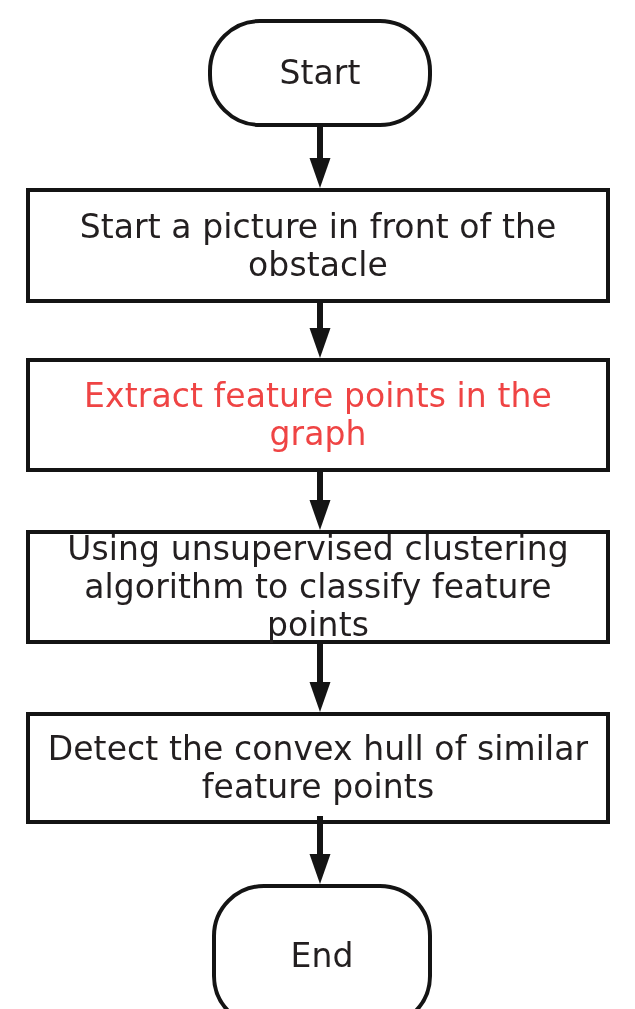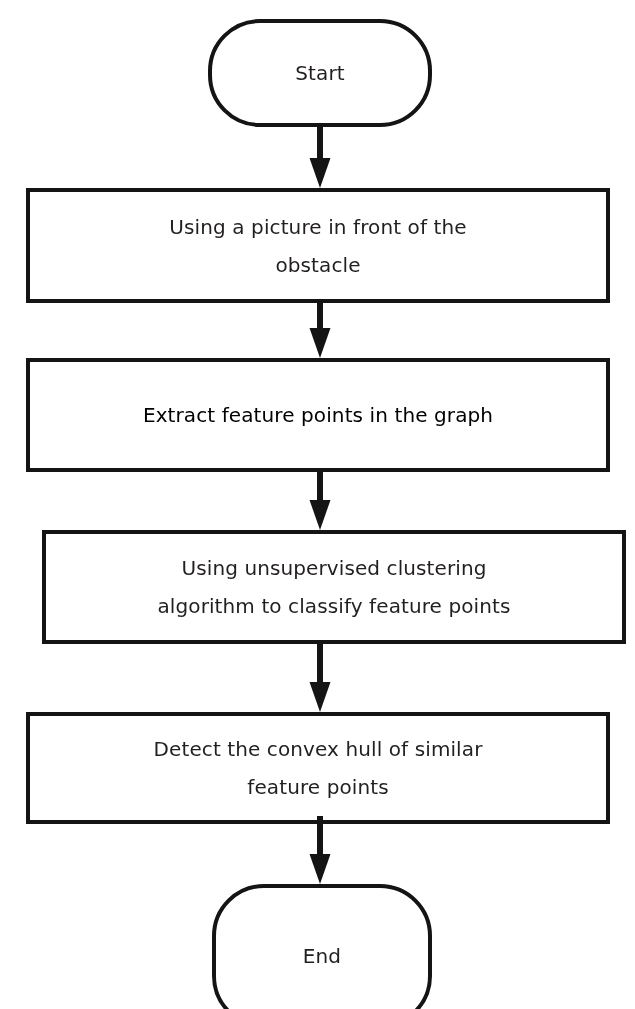--- a/index.html
+++ b/index.html
@@ -22,21 +22,21 @@
     position: absolute;
     box-sizing: border-box;
     background: #ffffff;
     display: flex;
     align-items: center;
     justify-content: center;
     text-align: center;
   }
   .node-label {
     color: #231f20;
-    font-size: 20px;
+    font-size: 33px;
     line-height: 38px;
     letter-spacing: 0.1px;
     white-space: pre-line;
     padding: 0 10px;
   }
   
   .node.terminator {
     border: 4px solid #141414;
     border-radius: 52px;
   }
@@ -73,43 +73,43 @@
   </div>
 
   <div class="connector" style="width: 24px; height: 61px; left: 308px; top: 127px;">
     <svg width="24" height="61" viewBox="0 0 24 61" aria-hidden="true">
       <line class="connector-stem" x1="12" y1="0" x2="12" y2="36" stroke="#141414"></line>
       <polygon class="connector-head" points="12,61 1.5,31 22.5,31" fill="#141414"></polygon>
     </svg>
   </div>
 
   <div class="node process" style="width: 584px; height: 115px; left: 26px; top: 188px; border-color: rgb(20, 20, 20);">
-    <span class="node-label" style="color: rgb(35, 31, 32);">Using a picture in front of the
+    <span class="node-label" style="color: rgb(35, 31, 32);">Start a picture in front of the
 obstacle</span>
   </div>
 
   <div class="connector" style="width: 24px; height: 55px; left: 308px; top: 303px;">
     <svg width="24" height="55" viewBox="0 0 24 55" aria-hidden="true">
       <line class="connector-stem" x1="12" y1="0" x2="12" y2="30" stroke="#141414"></line>
       <polygon class="connector-head" points="12,55 1.5,25 22.5,25" fill="#141414"></polygon>
     </svg>
   </div>
 
   <div class="node process" style="width: 584px; height: 114px; left: 26px; top: 358px; border-color: rgb(20, 20, 20);">
-    <span class="node-label" style="color: #000000;">Extract feature points in the graph</span>
+    <span class="node-label" style="color: #ef4444;">Extract feature points in the graph</span>
   </div>
 
   <div class="connector" style="width: 24px; height: 58px; left: 308px; top: 472px;">
     <svg width="24" height="58" viewBox="0 0 24 58" aria-hidden="true">
       <line class="connector-stem" x1="12" y1="0" x2="12" y2="33" stroke="#141414"></line>
       <polygon class="connector-head" points="12,58 1.5,28 22.5,28" fill="#141414"></polygon>
     </svg>
   </div>
 
-  <div class="node process" style="width: 584px; height: 114px; left: 26px; top: 530px; border-color: rgb(20, 20, 20); margin-left: 16px;">
+  <div class="node process" style="width: 584px; height: 114px; left: 26px; top: 530px; border-color: rgb(20, 20, 20);">
     <span class="node-label" style="color: rgb(35, 31, 32);">Using unsupervised clustering
 algorithm to classify feature points</span>
   </div>
 
   <div class="connector" style="width: 24px; height: 68px; left: 308px; top: 644px;">
     <svg width="24" height="68" viewBox="0 0 24 68" aria-hidden="true">
       <line class="connector-stem" x1="12" y1="0" x2="12" y2="43" stroke="#141414"></line>
       <polygon class="connector-head" points="12,68 1.5,38 22.5,38" fill="#141414"></polygon>
     </svg>
   </div>

